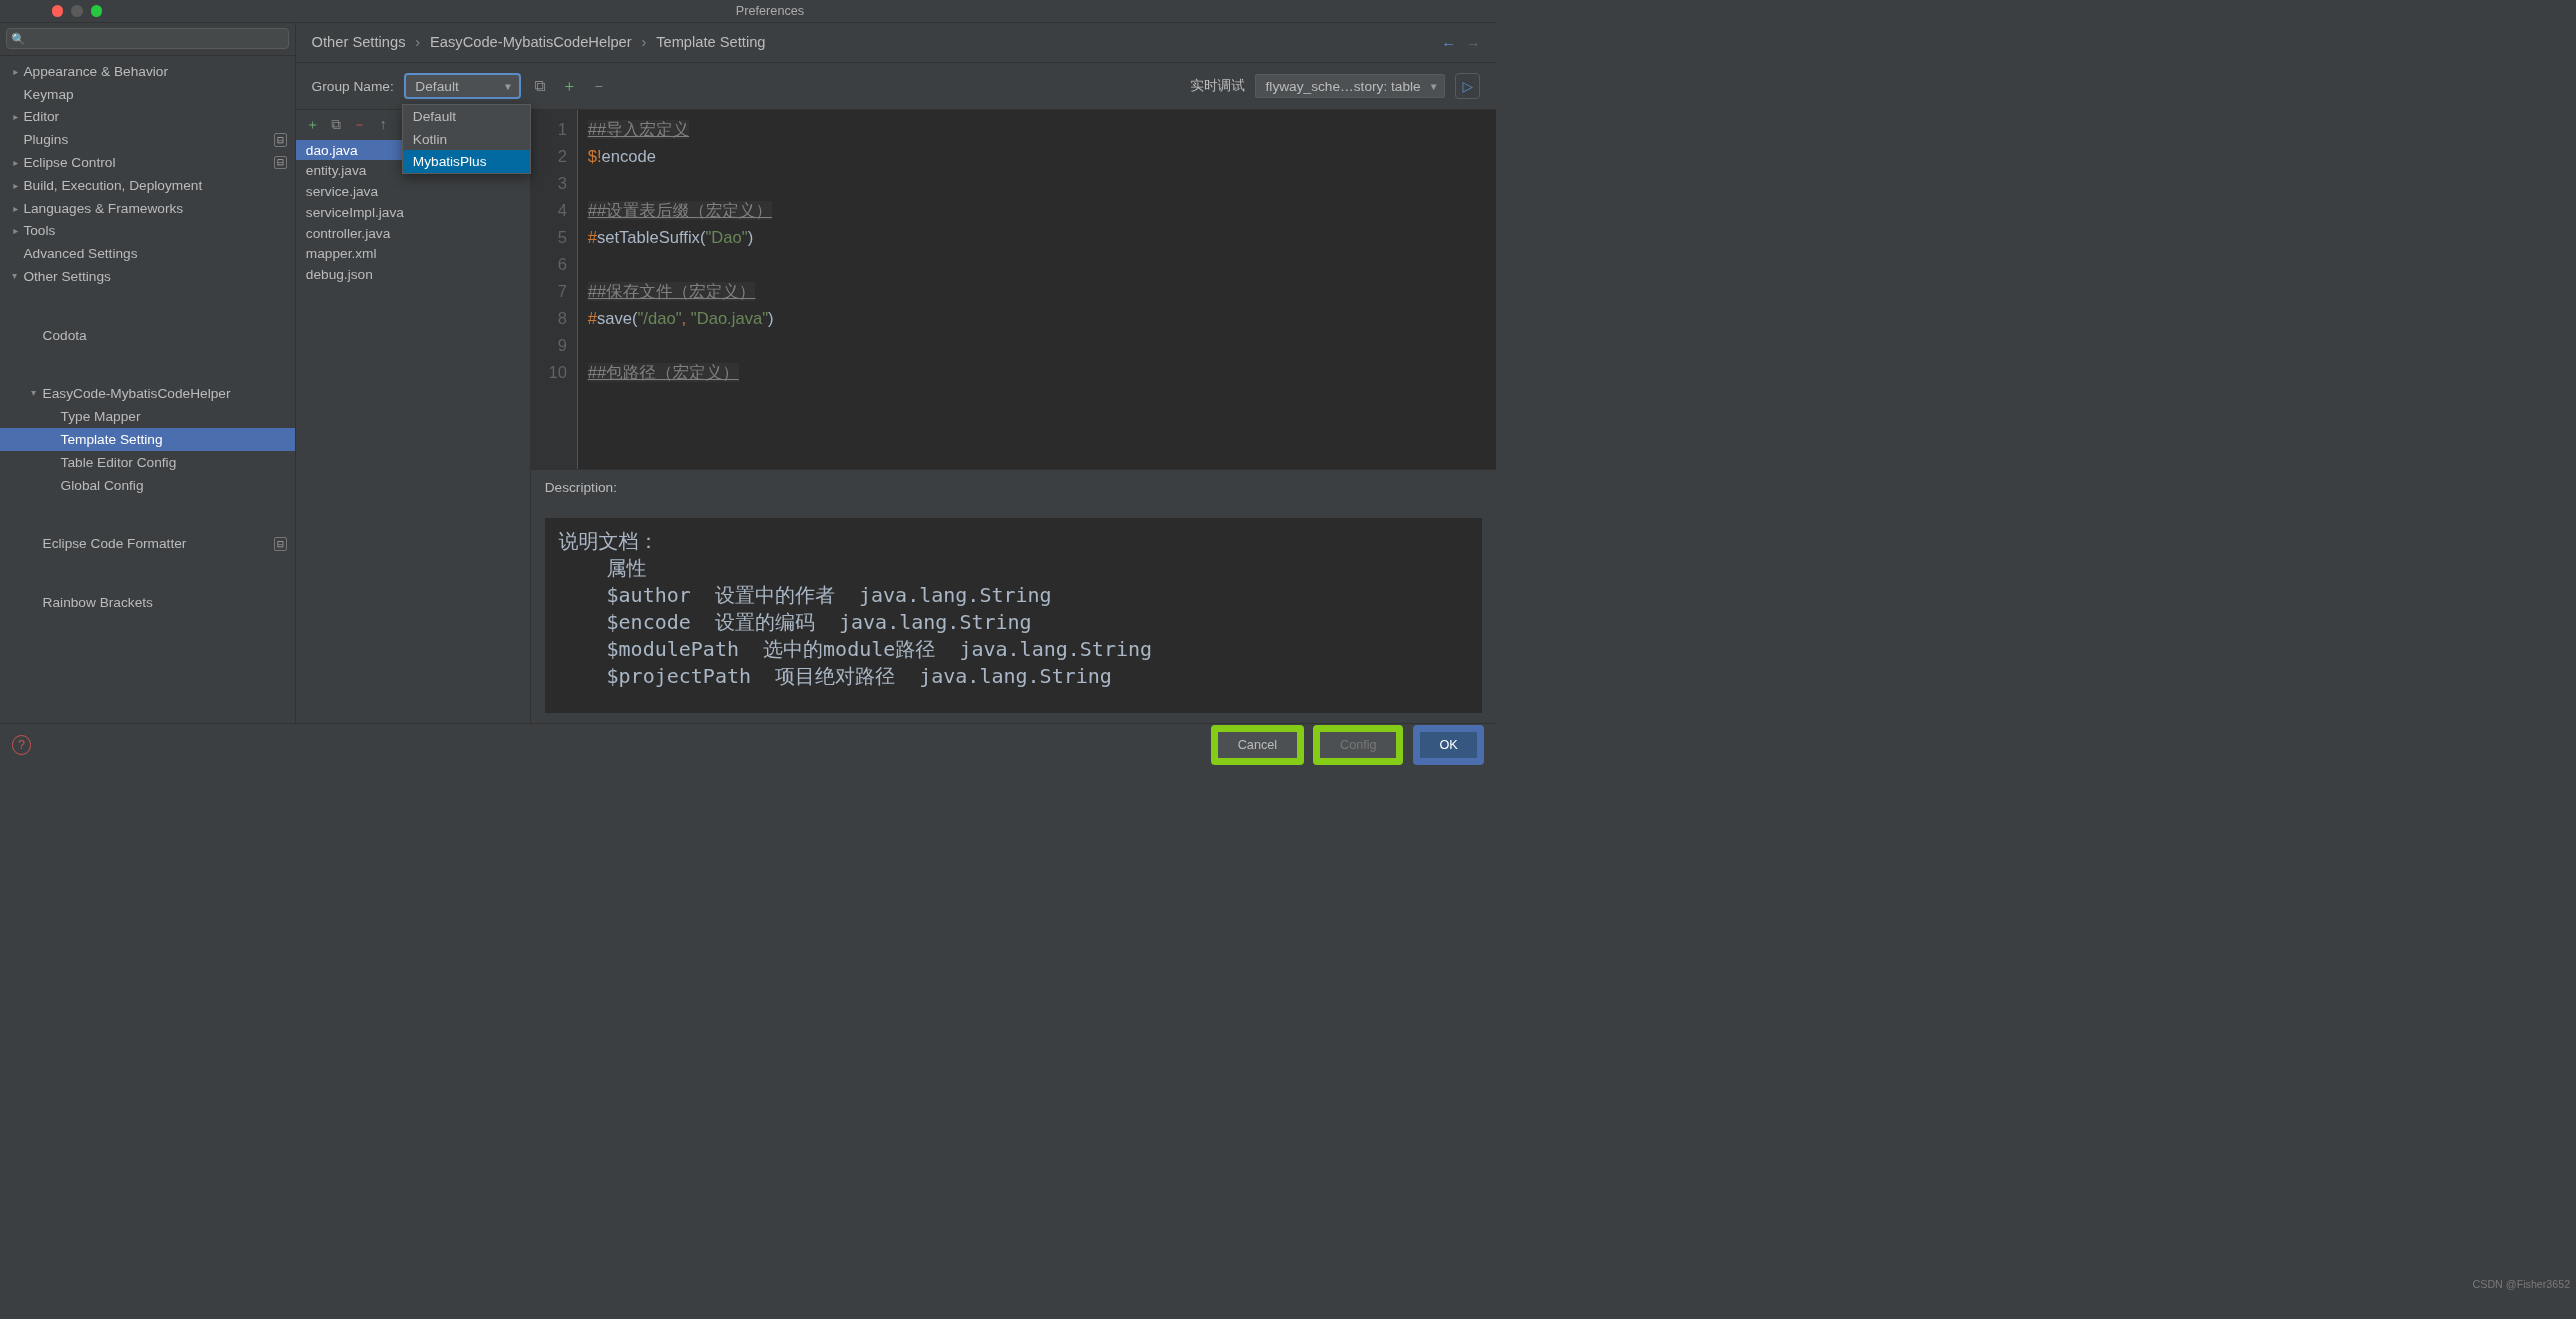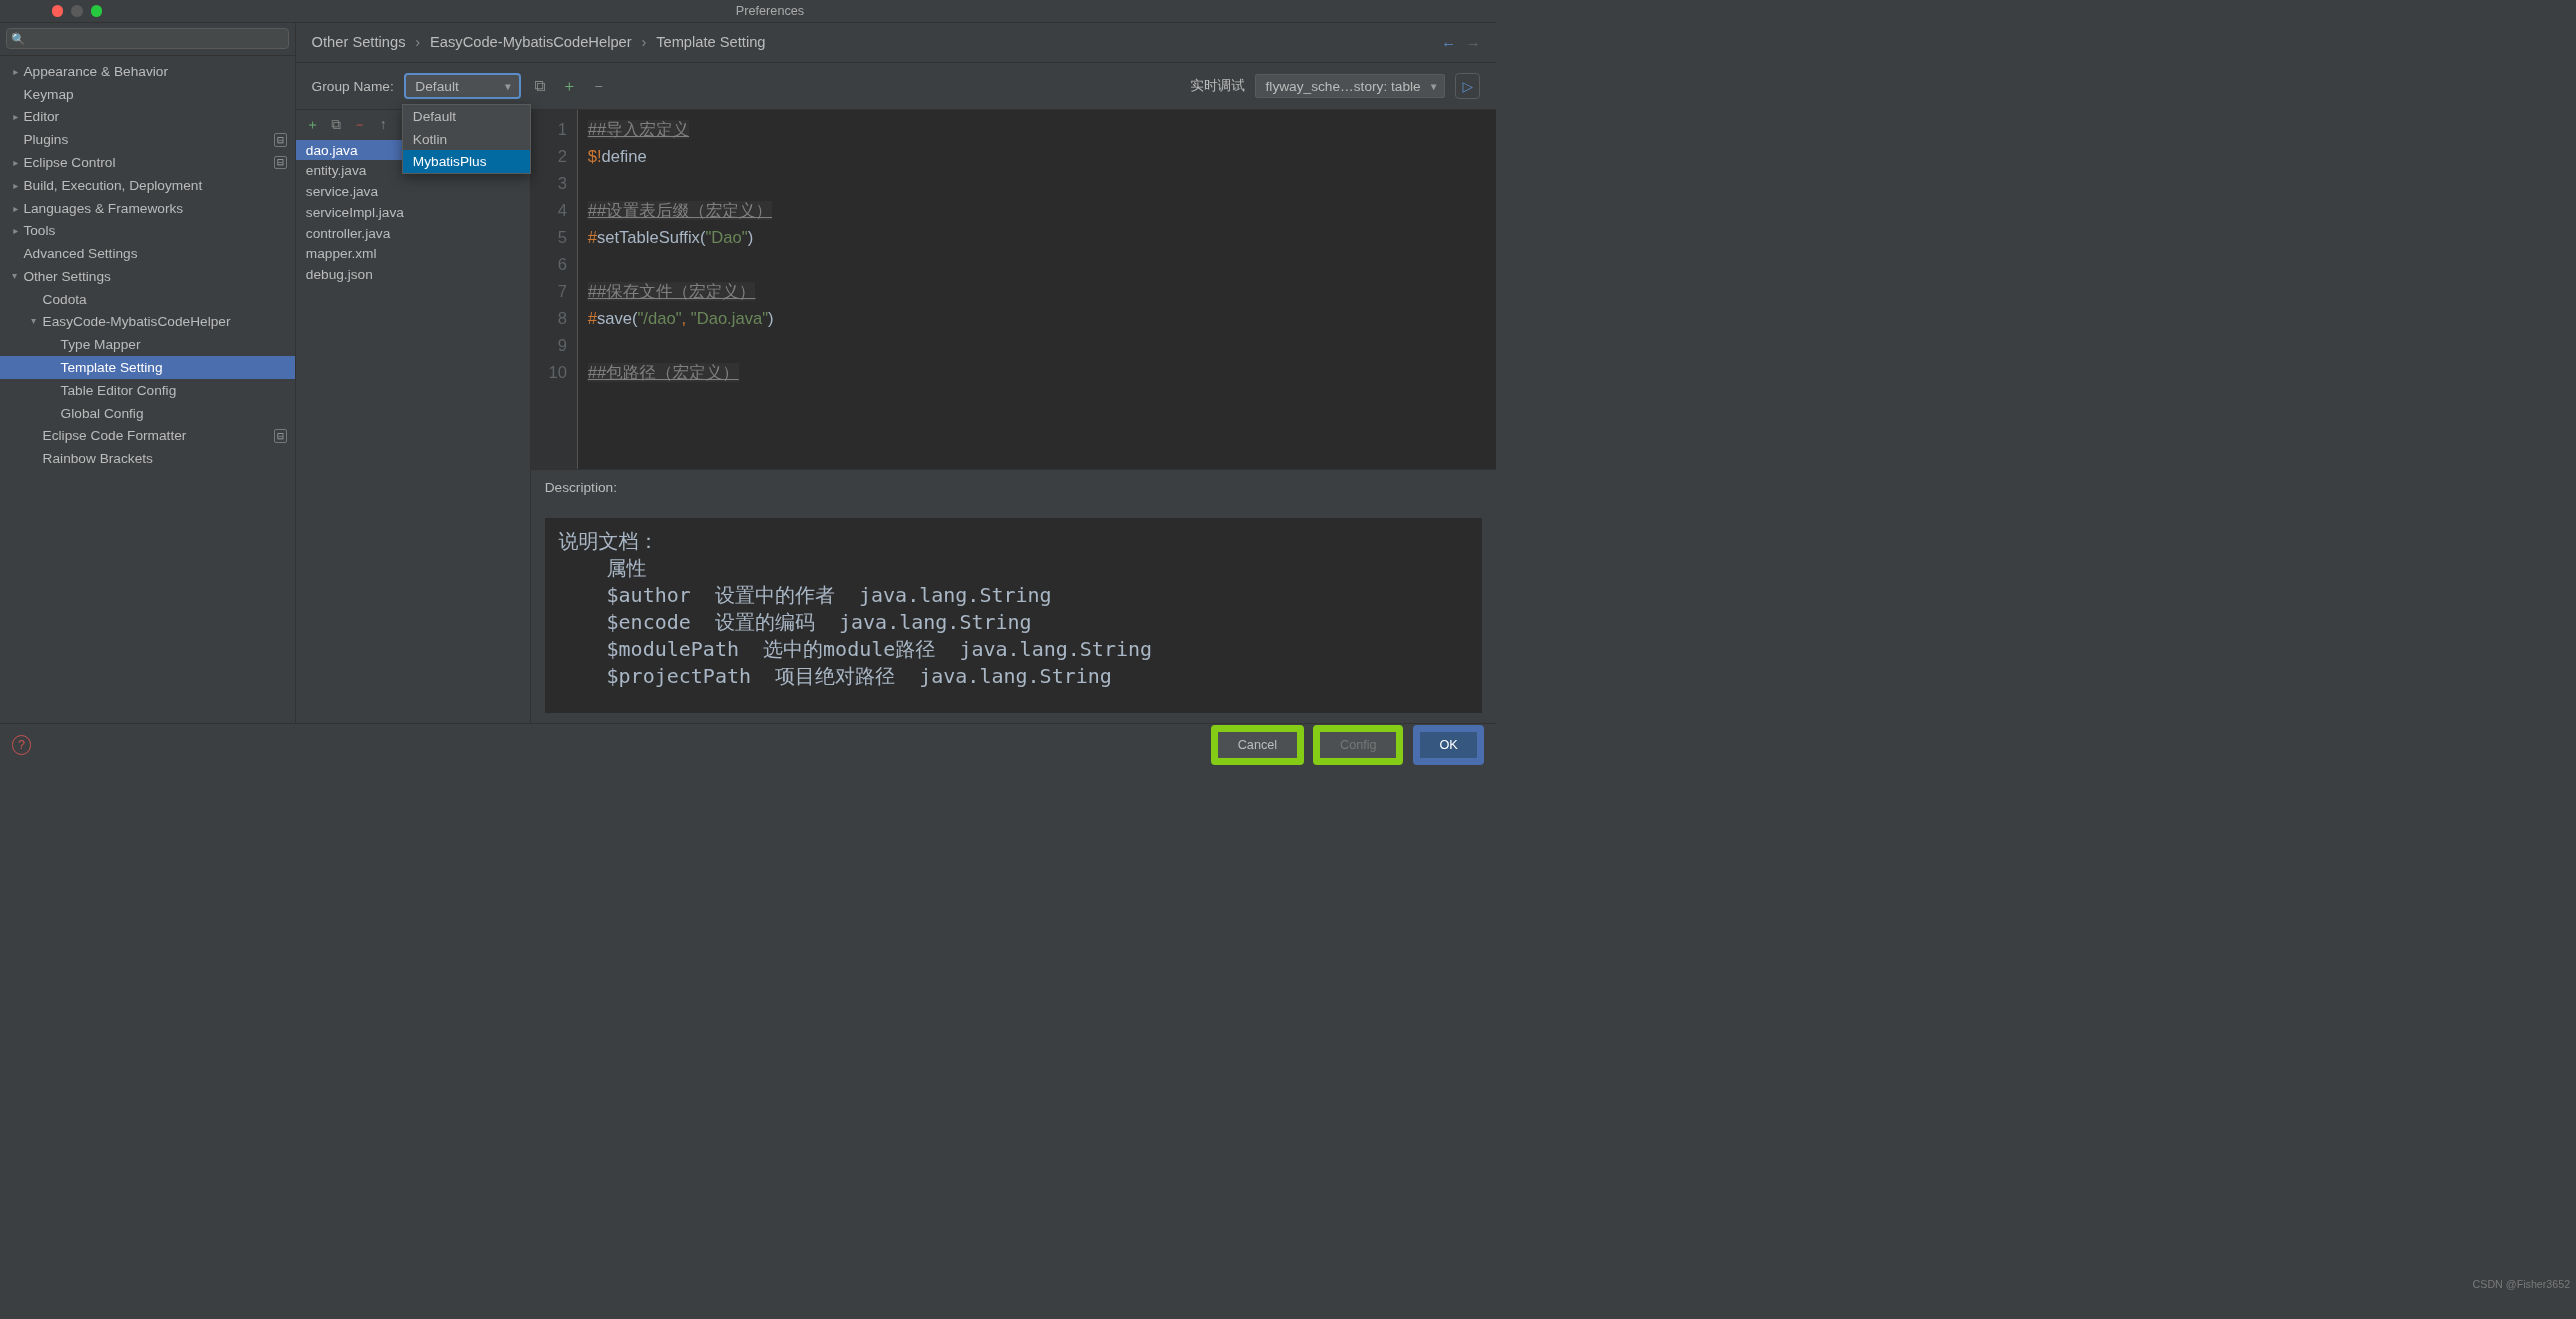--- a/index.html
+++ b/index.html
@@ -16,21 +16,21 @@
 .search input { width: 100%; background: #45494a; border: 1px solid #5a5a5a; border-radius: 3.9px; padding: 2.9px 5.9px 2.9px 21.5px; color: #bbb; font-size: 11.7px; }
 .search-wrap { position: relative; }
 .search-wrap .mag { position: absolute; left: 5.9px; top: 50%; transform: translateY(-50%); color: #888; font-size: 11.7px; }
 .tree { flex: 1; overflow: auto; padding-top: 3.9px; }
 .tree-item { display: flex; align-items: center; padding: 3.9px 7.8px; cursor: pointer; font-size: 13.7px; color: #bbb; }
 .tree-item.selected { background: #4b6eaf; color: #fff; }
 .tree-item .chev { width: 15.6px; text-align: center; color: #888; font-size: 9.8px; }
 .tree-item .chev.down { transform: rotate(90deg); }
 .tree-item .lbl { flex: 1; }
 .tree-item .badge { width: 13.7px; height: 13.7px; border: 1px solid #777; border-radius: 2px; font-size: 8.8px; display: flex; align-items: center; justify-content: center; color: #aaa; }
-.indent1 { padding-left: 27px; } .indent2 { padding-left: 45px; }
+.indent1 { padding-left: 27px; margin-top: 36px; } .indent2 { padding-left: 45px; }
 .main { flex: 1; display: flex; flex-direction: column; }
 .crumbs { display: flex; align-items: center; padding: 11.7px 15.6px; gap: 9.8px; font-size: 14.7px; color: #bbb; border-bottom: 1px solid #323232; }
 .crumbs .sep { color: #888; }
 .crumbs .navbtns { margin-left: auto; display: flex; gap: 9.8px; color: #5a8dc9; }
 .toolbar { display: flex; align-items: center; padding: 9.8px 15.6px; gap: 9.8px; font-size: 13.7px; position: relative; }
 .toolbar label { color: #bbb; }
 .combo { background: #4c5052; border: 2px solid #5a8dc9; border-radius: 3.9px; padding: 3.9px 23.5px 3.9px 9.8px; color: #bbb; position: relative; min-width: 117px; cursor: pointer; }
 .combo .arrow { position: absolute; right: 5.9px; top: 50%; transform: translateY(-50%); font-size: 9.8px; color: #999; }
 .dropdown { position: absolute; top: 41px; left: 106px; background: #46494b; border: 1px solid #5a5a5a; min-width: 129px; z-index: 100; box-shadow: 0 3.9px 11.7px rgba(0,0,0,.4); }
 .dropdown .opt { padding: 3.9px 9.8px; color: #bbb; cursor: pointer; font-size: 13.7px; }
@@ -233,21 +233,21 @@
                 <div>4</div>
                 <div>5</div>
                 <div>6</div>
                 <div>7</div>
                 <div>8</div>
                 <div>9</div>
                 <div>10</div>
               </div>
             <div class="codelines" id="codelines">
                 <div><span class="c-comment">##导入宏定义</span></div>
-                <div><span class="c-bang">$!</span><span class="c-plain">define</span></div>
+                <div><span class="c-bang">$!</span><span class="c-plain">encode</span></div>
                 <div></div>
                 <div><span class="c-comment">##设置表后缀（宏定义）</span></div>
                 <div><span class="c-key">#</span><span class="c-plain">setTableSuffix(</span><span class="c-str">"Dao"</span><span class="c-plain">)</span></div>
                 <div></div>
                 <div><span class="c-comment">##保存文件（宏定义）</span></div>
                 <div><span class="c-key">#</span><span class="c-plain">save(</span><span class="c-str">"/dao"</span><span class="c-key">, </span><span class="c-str">"Dao.java"</span><span class="c-plain">)</span></div>
                 <div></div>
                 <div><span class="c-comment">##包路径（宏定义）</span></div>
               </div>
           </div>

